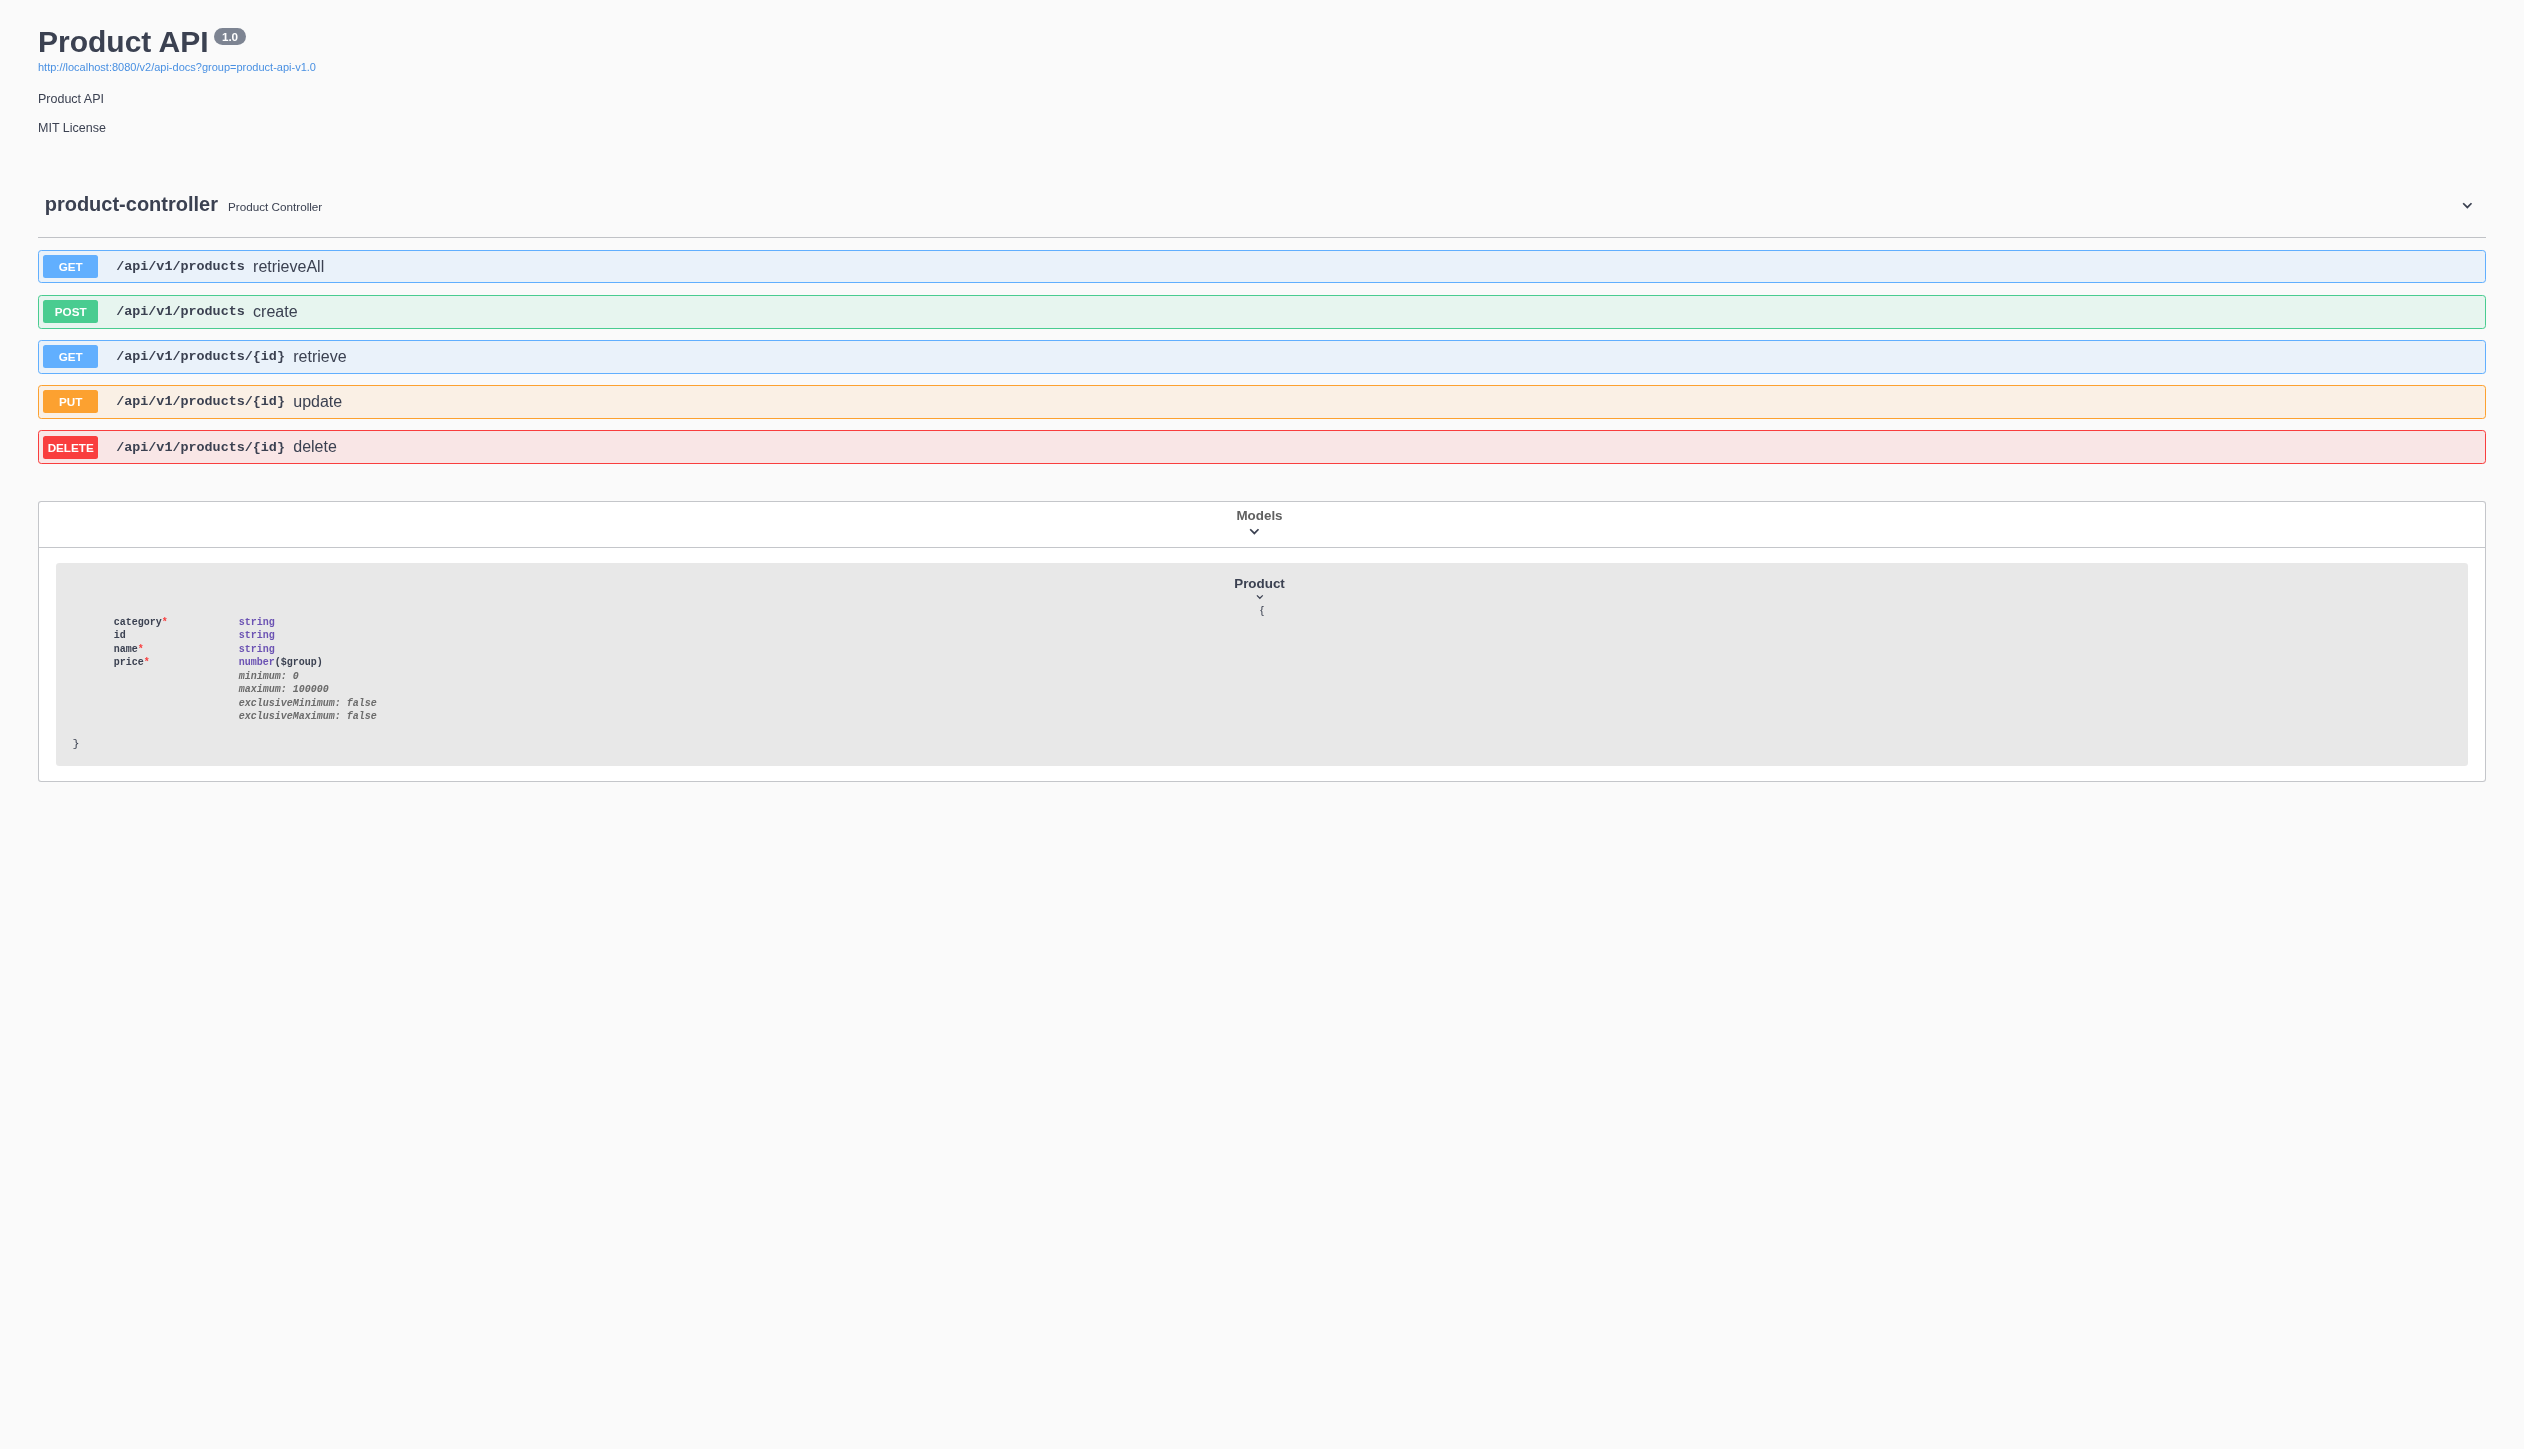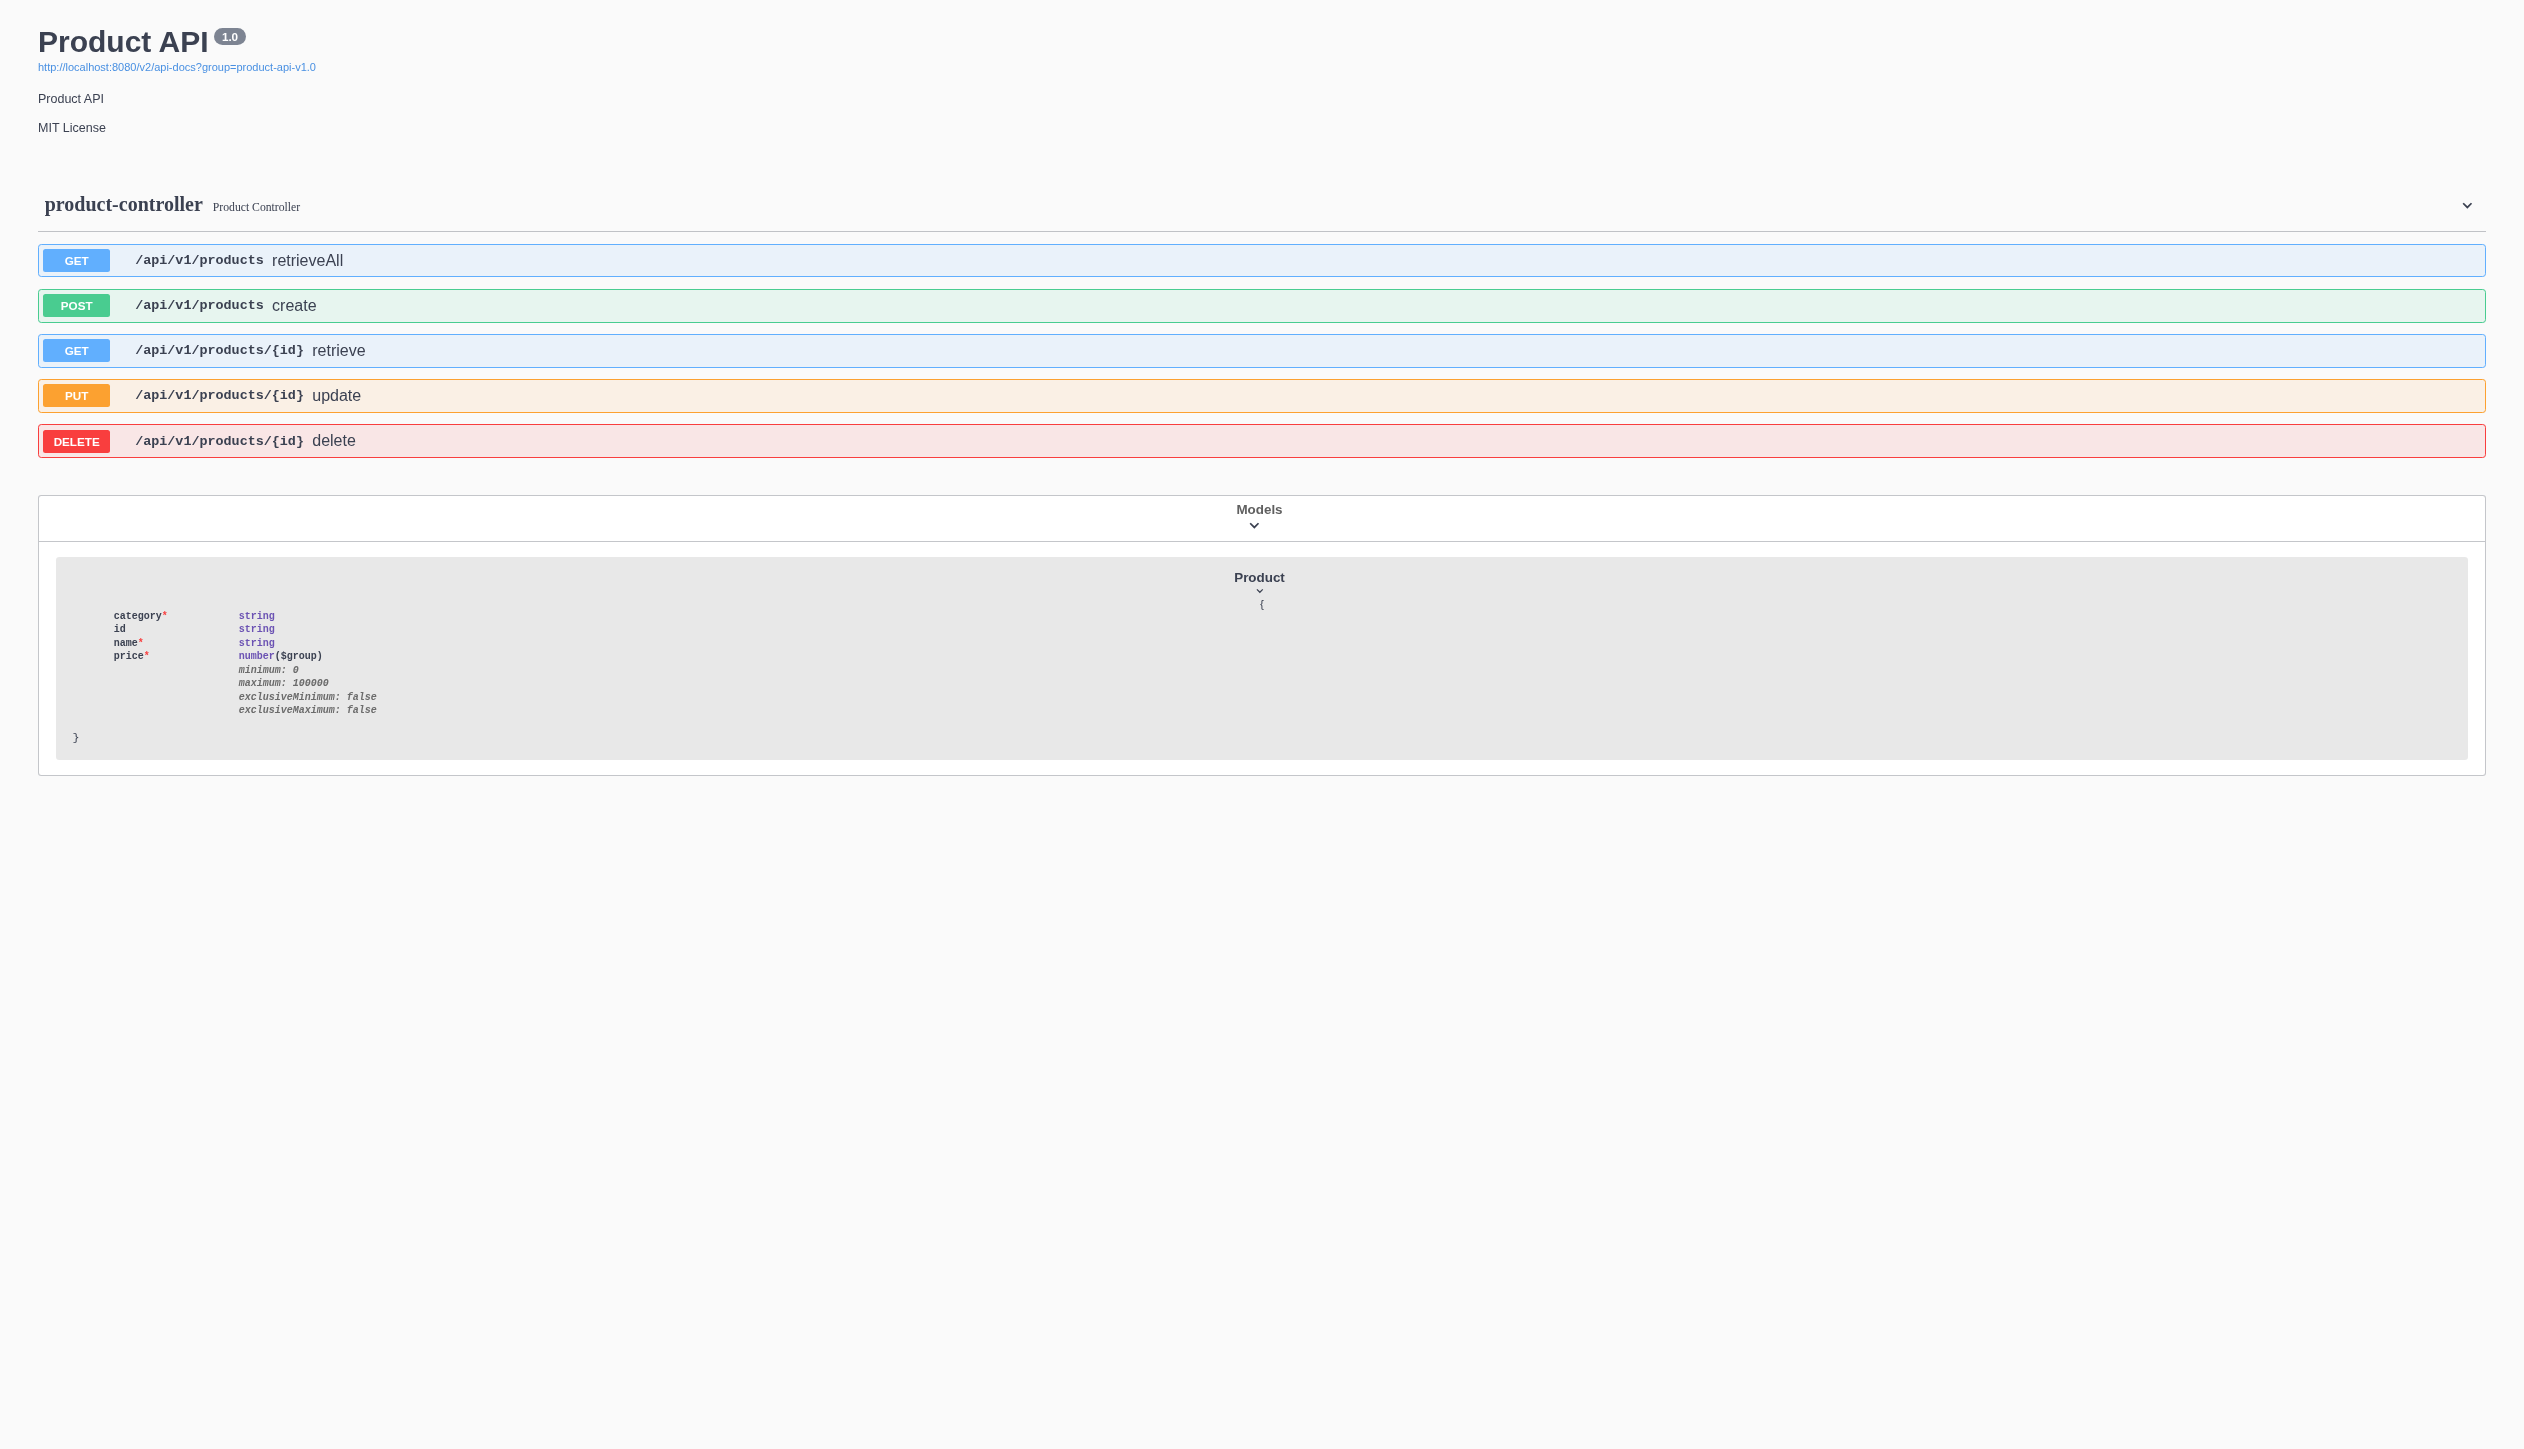--- a/index.html
+++ b/index.html
@@ -55,27 +55,26 @@
     margin-top: 18.4px;
     color: #3b4151;
   }
   .license {
     font-size: 12.5px;
     margin-top: 15px;
     color: #3b4151;
   }
   .section {
     border-bottom: 0.8px solid rgba(59,65,81,.3);
-    padding-bottom: 15px;
+    padding-bottom: 21px;
     margin-top: 58px;
     display: flex;
     align-items: center;
     justify-content: space-between;
     cursor: pointer;
-    font-family: Liberation Serif, serif;
   }
   .section-header-left {
     display: flex;
     align-items: baseline;
   }
   .controller-name {
     font-size: 20px;
     font-weight: 700;
     color: #3b4151;
     margin: 0 10px 0 6.7px;
@@ -102,28 +101,28 @@
     display: flex;
     align-items: center;
     padding: 4.2px;
     cursor: pointer;
   }
   .op.get    { background: rgba(97,175,254,.1); border-color: #61affe; }
   .op.post   { background: rgba(73,204,144,.1); border-color: #49cc90; }
   .op.put    { background: rgba(252,161,48,.1); border-color: #fca130; }
   .op.delete { background: rgba(249,62,62,.1);  border-color: #f93e3e; }
   .method {
-    width: 67px;
+    width: 55px;
     text-align: center;
     font-size: 11.7px;
     font-weight: 700;
     color: #fff;
     padding: 5px 0;
     border-radius: 2.5px;
-    margin-right: 25px;
+    margin-right: 18px;
     font-family: -apple-system, BlinkMacSystemFont, "Segoe UI", Helvetica, Arial, sans-serif;
   }
   .op.get    .method { background: #61affe; }
   .op.post   .method { background: #49cc90; }
   .op.put    .method { background: #fca130; }
   .op.delete .method { background: #f93e3e; }
   .path {
     font-family: "Courier New", monospace;
     font-weight: 700;
     font-size: 13.4px;

